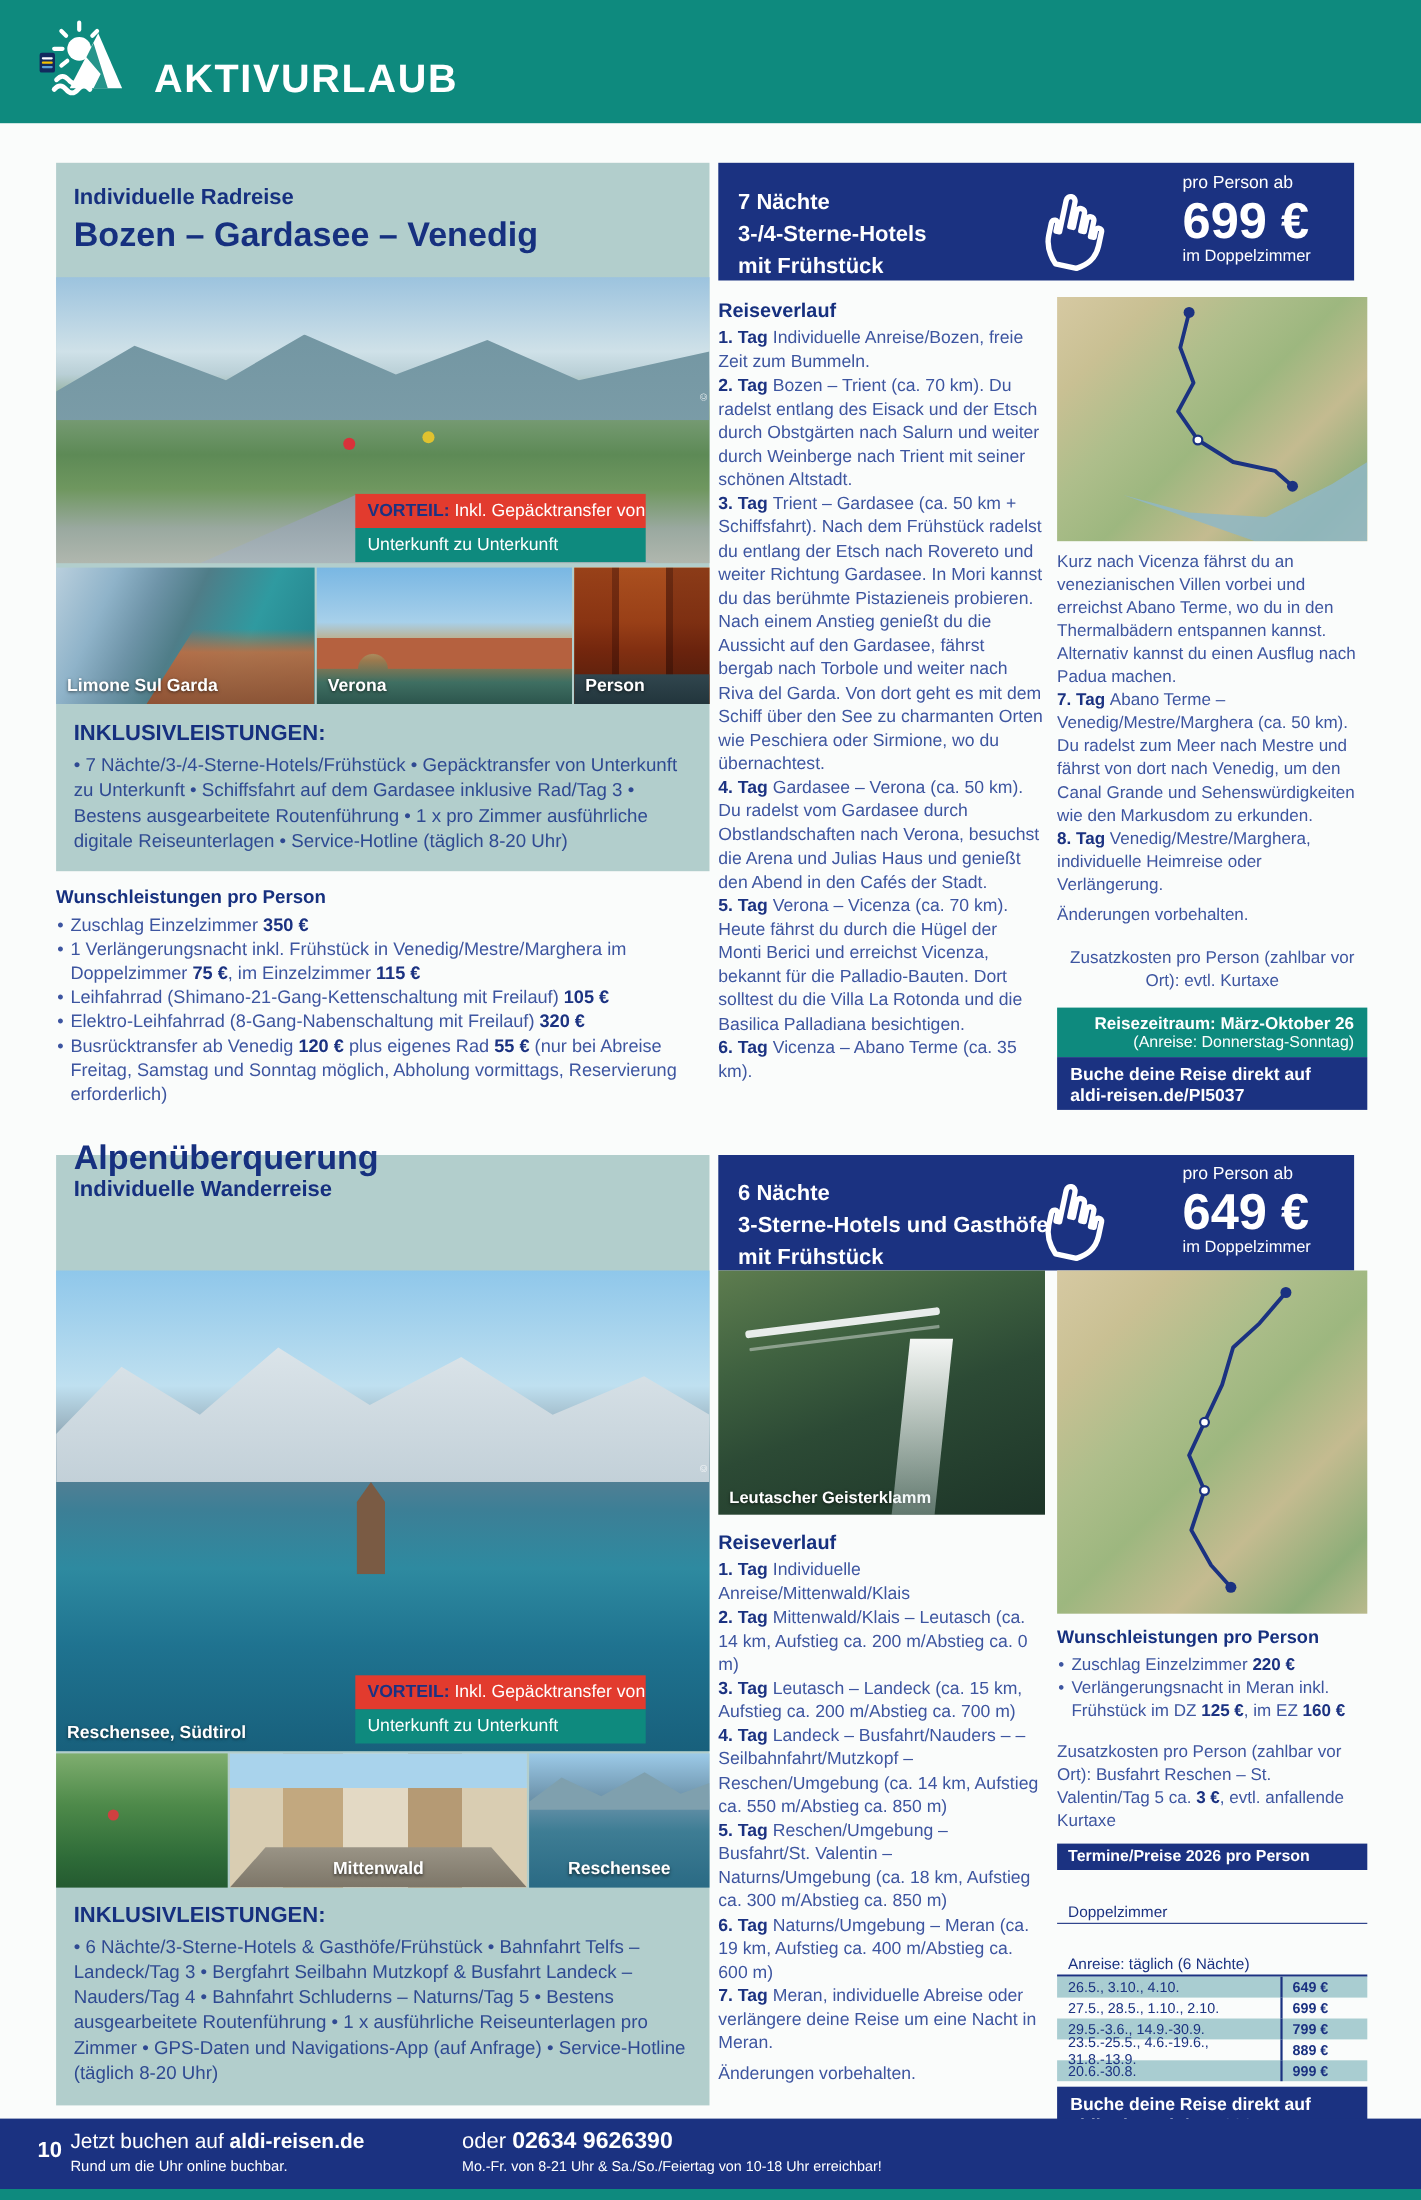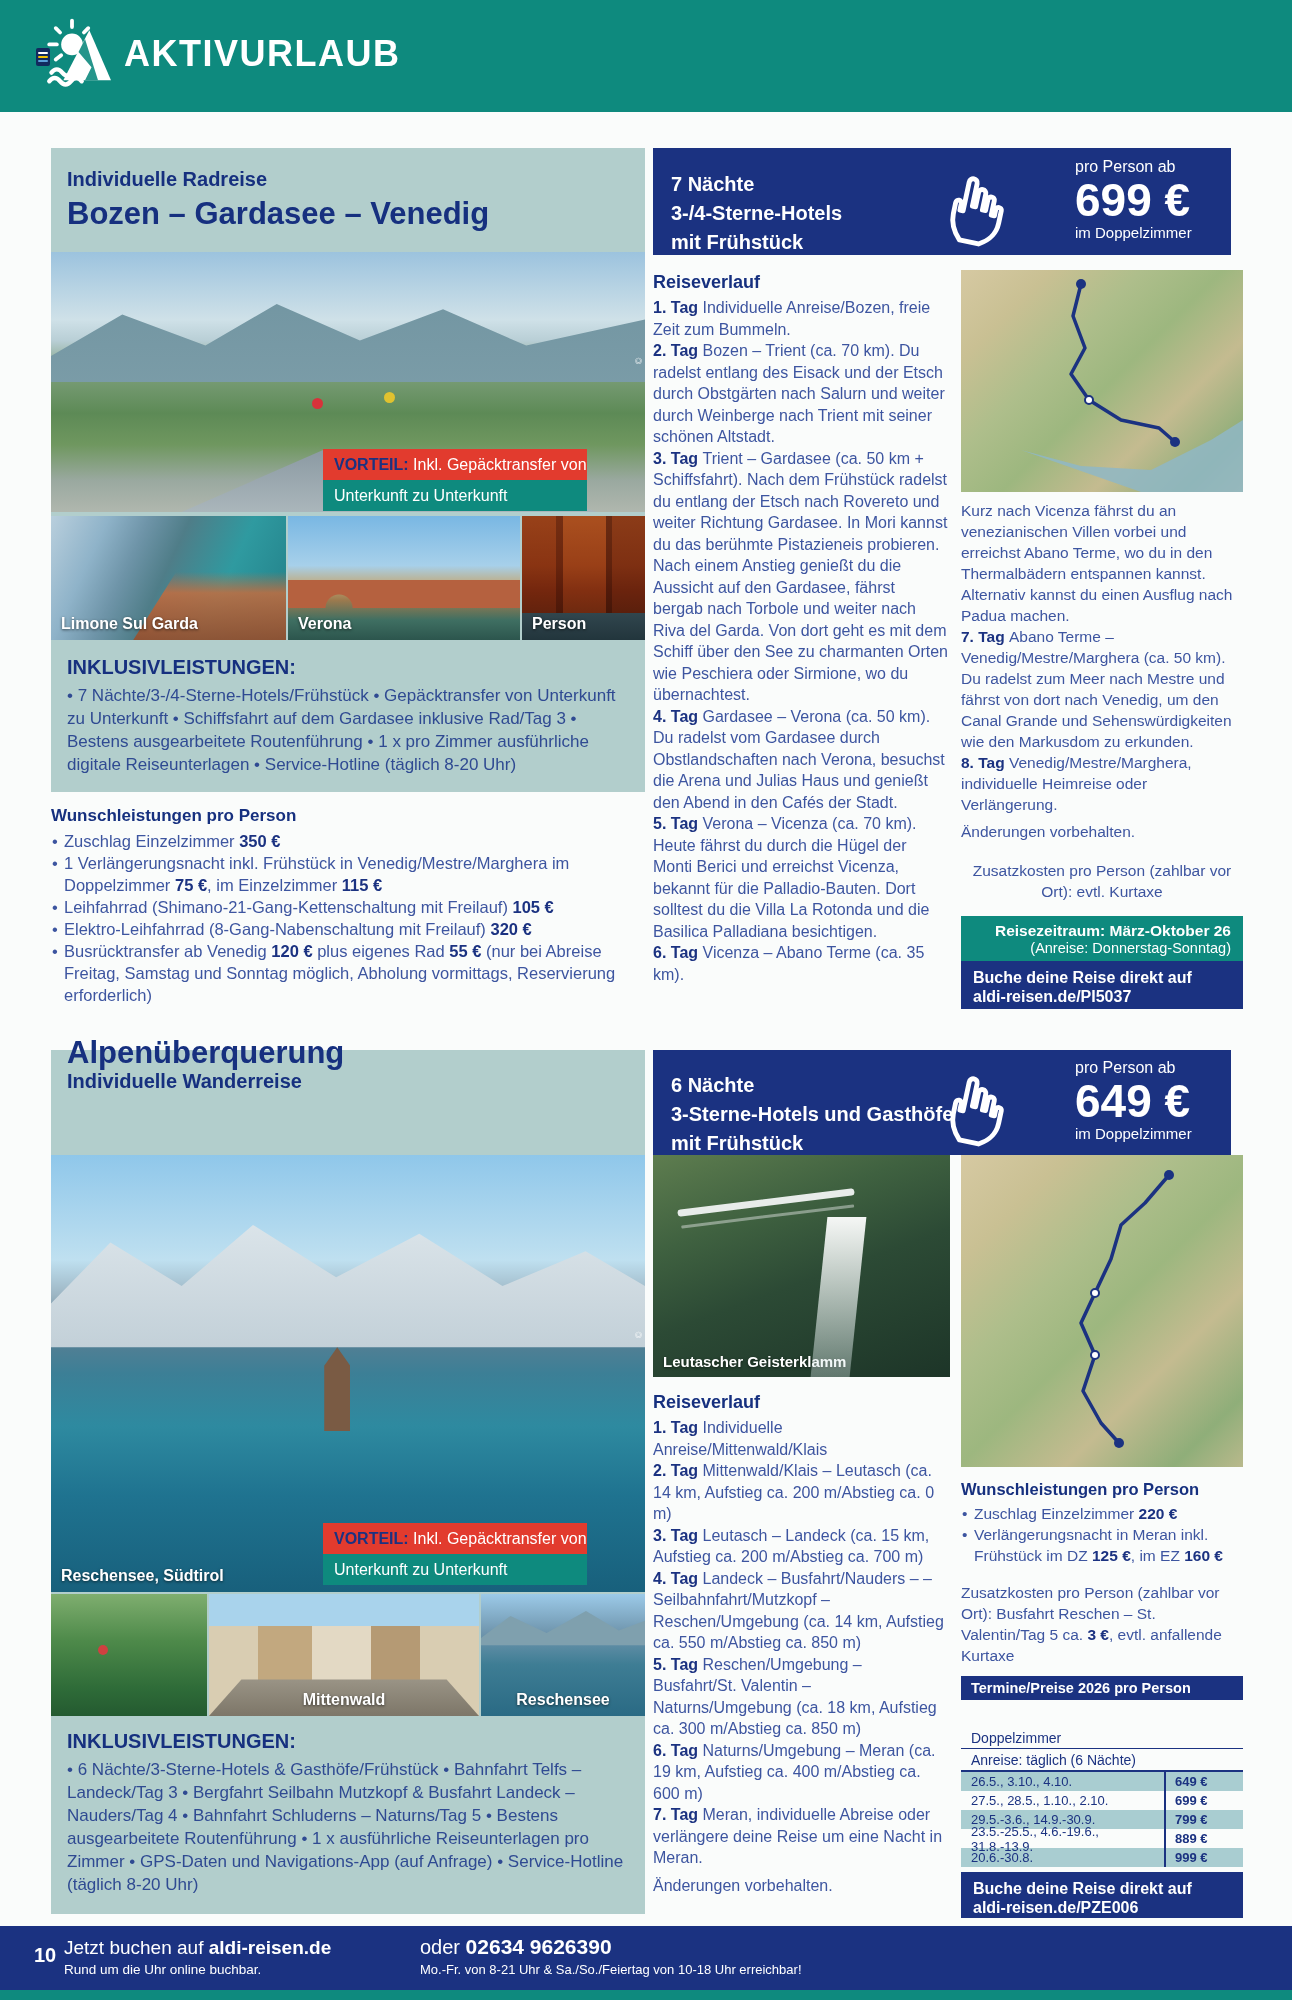--- a/index.html
+++ b/index.html
@@ -5,21 +5,21 @@
   html,body{margin:0;padding:0;background:#d9dedd;}
   .page{position:relative;width:1292px;height:2000px;background:#FAFCFB;
         font-family:"Liberation Sans",sans-serif;overflow:hidden;margin:0 auto;}
   .abs{position:absolute;}
 
   
   .topbar{left:0;top:0;width:1292px;height:112px;background:#0E8A7E;}
   .flagicon{left:36px;top:48px;width:14px;height:18px;background:#122a5e;border-radius:2px;
             display:flex;flex-direction:column;justify-content:center;gap:2px;padding:2px;box-sizing:border-box;}
   .flagicon i{display:block;height:2px;border-radius:1px;}
-  .brandwrap{left:46px;top:16px;display:flex;align-items:center;gap:0;}
+  .brandwrap{left:46px;top:16px;display:flex;align-items:flex-end;gap:16px;}
   .brand{color:#fff;font-weight:bold;font-size:36px;letter-spacing:1.5px;}
 
   
   .kicker{color:#16307F;font-weight:bold;font-size:20px;}
   .title{color:#16307F;font-weight:bold;font-size:31px;}
   .sec-h{color:#16307F;font-weight:bold;font-size:18px;margin:0 0 4px 0;}
   .body-txt{color:#3D55A0;font-size:16px;line-height:22px;}
   .pb{font-weight:bold;color:#1B3281;}
   .ipara{margin:0;}
   .ipara b{color:#1B3281;}
@@ -100,21 +100,21 @@
   .tealbox{background:#0E8A7E;color:#fff;padding:6px 12px;box-sizing:border-box;}
   .tealbox .b1{font-weight:bold;font-size:15.5px;line-height:18px;}
   .tealbox .b2{font-size:14.5px;line-height:17px;}
   .navybox{background:#1B3281;color:#fff;padding:7px 12px;box-sizing:border-box;cursor:pointer;}
   .navybox .b1{font-weight:bold;font-size:16px;line-height:19px;}
 
   
   .ttable{width:282px;color:#1B3281;}
   .ttable .thead{background:#1B3281;color:#fff;font-weight:bold;font-size:14.5px;padding:4px 10px;}
   .ttable .sub1{font-size:14px;padding:3px 10px 2px;border-bottom:1px solid #1B3281;margin-top:27px;}
-  .ttable .sub2{font-size:14px;padding:3px 10px 2px;border-bottom:2px solid #1B3281;}
+  .ttable .sub2{font-size:14px;padding:3px 10px 2px;border-bottom:2px solid #1B3281;margin-top:25px;}
   .trow{display:flex;align-items:stretch;height:19px;font-size:13px;}
   .trow.alt{background:#A9CDD1;}
   .tdate{flex:1;display:flex;align-items:center;padding-left:10px;}
   .tprice{width:68px;border-left:2px solid #1B3281;display:flex;align-items:center;padding-left:9px;font-weight:bold;}
 
   
   .footer{left:0;top:1926px;width:1292px;height:64px;background:#1B3281;color:#fff;}
   .footstrip{left:0;top:1990px;width:1292px;height:10px;background:#0E8A7E;}
   .f-num{position:absolute;left:34px;top:18px;font-weight:bold;font-size:20px;}
   .f-book{position:absolute;left:64px;top:11px;font-size:19px;}

